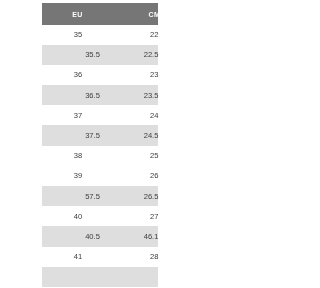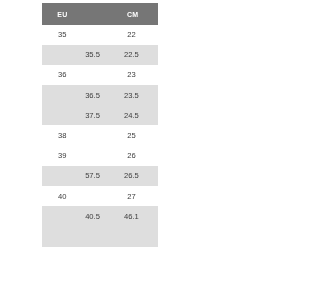--- a/index.html
+++ b/index.html
@@ -25,21 +25,21 @@
     border-collapse: collapse;
     width: 116.3px;
     table-layout: fixed;
   }
   table.size-table th,
   table.size-table td {
     padding: 0;
     margin: 0;
     height: 20.19px;
     line-height: 20.19px;
-    text-align: center;
+    text-align: right;
     vertical-align: middle;
     white-space: nowrap;
   }
   table.size-table thead th {
     background: #767676;
     color: #ffffff;
     font-size: 7.0px;
     font-weight: bold;
     letter-spacing: 0.3px;
     height: 21.9px;
@@ -84,20 +84,24 @@
           <td class="c2"><span class="clbl">22.5</span></td>
         </tr>
         <tr class="row">
           <td class="c1"><span class="clbl">36</span></td>
           <td class="c2"><span class="clbl">23</span></td>
         </tr>
         <tr class="row alt">
           <td class="c1"><span class="clbl">36.5</span></td>
           <td class="c2"><span class="clbl">23.5</span></td>
         </tr>
+        <tr class="row">
+          <td class="c1"><span class="clbl">37</span></td>
+          <td class="c2"><span class="clbl">24</span></td>
+        </tr>
         <tr class="row alt">
           <td class="c1"><span class="clbl">37.5</span></td>
           <td class="c2"><span class="clbl">24.5</span></td>
         </tr>
         <tr class="row">
           <td class="c1"><span class="clbl">38</span></td>
           <td class="c2"><span class="clbl">25</span></td>
         </tr>
         <tr class="row">
           <td class="c1"><span class="clbl">39</span></td>
@@ -108,16 +112,20 @@
           <td class="c2"><span class="clbl">26.5</span></td>
         </tr>
         <tr class="row">
           <td class="c1"><span class="clbl">40</span></td>
           <td class="c2"><span class="clbl">27</span></td>
         </tr>
         <tr class="row alt">
           <td class="c1"><span class="clbl">40.5</span></td>
           <td class="c2"><span class="clbl">46.1</span></td>
         </tr>
+        <tr class="row">
+          <td class="c1"><span class="clbl">41</span></td>
+          <td class="c2"><span class="clbl">28</span></td>
+        </tr>
       </tbody>
   </table>
   <div class="next-row-sliver"></div>
 </div>
 
 </body></html>

